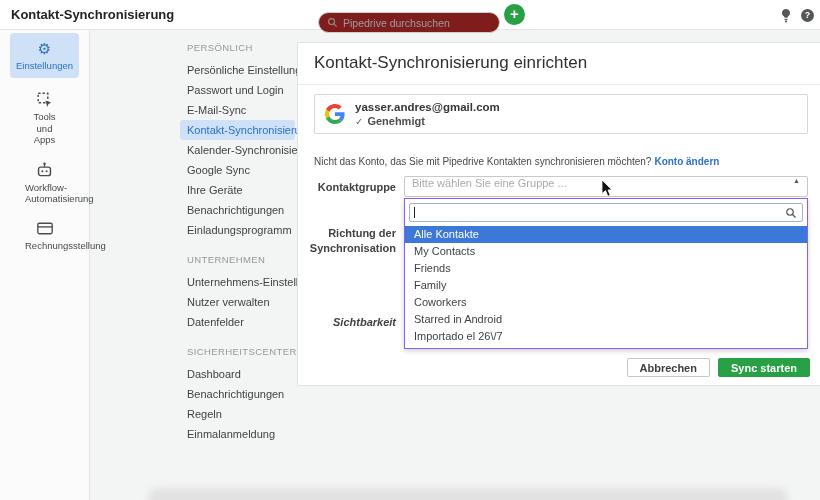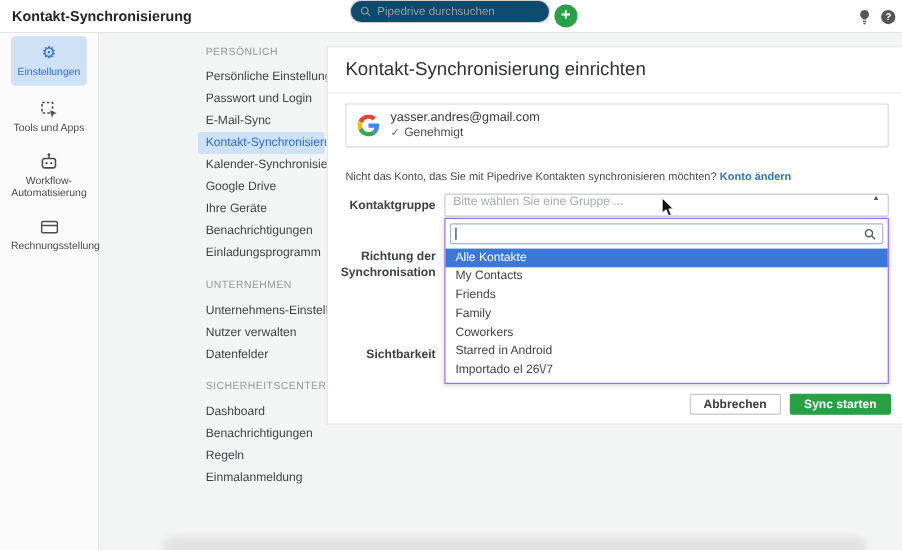--- a/index.html
+++ b/index.html
@@ -8,67 +8,67 @@
     width:820px; height:500px; position:relative; overflow:hidden;
     background:#f3f4f4; color:#3b3e41;
     font-family:"Liberation Sans","DejaVu Sans",sans-serif;
   }
 
   
   .topbar { position:absolute; top:0; left:0; right:0; height:30px; background:#fff;
             border-bottom:1px solid #e4e4e4; z-index:5; }
   .topbar-title { position:absolute; left:11px; top:0; line-height:30px; font-size:13px;
                   font-weight:bold; color:#202427; }
-  .search-pill { position:absolute; left:318px; top:0; width:182px; height:21px;
-                 border:1px solid #cfcfcf; border-radius:11px; background:#0c4a6e;
+  .search-pill { position:absolute; left:318px; top:12px; width:182px; height:21px;
+                 border:1px solid #cfcfcf; border-radius:11px; background:#7f1d1d;
                  display:flex; align-items:center; gap:5px; padding:0 8px; }
   .search-pill .ph { font-size:10.5px; color:#9b9ea1; white-space:nowrap; }
   .plus-btn { position:absolute; left:504px; top:4px; width:21px; height:21px; border-radius:50%;
               background:#28a046; color:#fff; font-size:15px; line-height:20px; text-align:center;
               font-weight:bold; cursor:pointer; }
   .bulb { position:absolute; left:780px; top:8px; width:12px; height:15px; }
   .help { position:absolute; left:801px; top:9px; width:13px; height:13px; border-radius:50%;
           background:#54575a; color:#fff; font-size:9px; font-weight:bold; text-align:center;
           line-height:13px; cursor:pointer; }
 
   
   .iconbar { position:absolute; left:0; top:30px; width:90px; bottom:0; background:#fbfbfb;
              border-right:1px solid #e4e4e4; z-index:4; padding-top:3px; }
   .nav-item { text-align:center; font-size:9.5px; color:#46494c; padding:9px 2px 7px;
-              margin:0 8px; cursor:pointer; line-height:1.2; }
+              margin:0 23px; cursor:pointer; line-height:1.2; }
   .nav-item.active { background:#cfe1f6; border-radius:4px; color:#2d6fc4; margin:0 10px 4px; padding:7px 2px; }
   .nav-icon { height:17px; margin-bottom:3px; display:flex; justify-content:center; align-items:center; }
   .gear-glyph { font-size:15px; line-height:1; }
 
   
   .menu { position:absolute; left:90px; top:30px; width:207px; bottom:0; padding:12px 0 0 97px; }
   .menu-section + .menu-section { margin-top:14px; }
   .menu-section-title { font-size:9.5px; color:#95989a; letter-spacing:.4px; margin:0 0 7px; }
   .menu-item { font-size:11px; color:#3f4245; padding:4px 10px 4px 7px; margin-left:-7px;
                width:115px; border-radius:3px; cursor:pointer; white-space:nowrap; }
   .menu-item.active { background:#cfe1f6; color:#2d6fc4; }
 
   
   .panel { position:absolute; left:297px; top:42px; right:0; height:344px; background:#fff;
            border:1px solid #e2e2e2; border-right:none; }
   .panel-heading { font-size:17px; font-weight:500; color:#2e3134; padding:10px 16px 11px;
                    border-bottom:1px solid #ececec; }
   .account-box { position:absolute; top:51px; left:16px; right:12px; height:40px;
                  border:1px solid #d8d8d8; border-radius:2px; display:flex; align-items:center;
-                 gap:10px; padding:0 10px; }
+                 gap:10px; padding:0 10px;font-weight:bold; }
   .acct-email { font-size:11.5px; color:#33363a; }
   .acct-status { font-size:11px; color:#4a4d50; margin-top:2px; display:flex; gap:4px; align-items:center; }
   .acct-check { color:#5f6265; font-size:10px; }
   .notice { position:absolute; top:113px; left:16px; font-size:10px; color:#45484b; }
   .notice .link { color:#2c72c7; font-weight:bold; margin-left:3px; cursor:pointer; }
 
   .lbl { position:absolute; font-size:11px; font-weight:bold; color:#3f4245; text-align:right; }
   .lbl-group     { top:138px; left:6px; width:92px; }
   .lbl-direction { top:183px; left:6px; width:92px; line-height:1.35; }
-  .lbl-vis       { top:273px; left:6px; width:92px; }
+  .lbl-vis       { top:273px; left:6px; width:92px;font-style:italic; }
 
   .select { position:absolute; top:133px; left:106px; right:12px; height:21px;
             border:1px solid #c5cacd; border-radius:2px; background:#fff; display:flex;
             align-items:flex-start; justify-content:space-between; padding:0 7px; cursor:pointer; }
   .select .ph { font-size:11px; color:#a8abad; }
   .caret { font-size:7px; color:#55585b; }
 
   .popup { position:absolute; top:155px; left:106px; right:12px; background:#fff;
            border:1px solid #8b5cf6; box-shadow:0 2px 5px rgba(0,0,0,.18); z-index:6; }
   .popup-search { margin:4px; height:19px; border:1px solid #9db6cc; border-radius:2px; position:relative; }
@@ -149,21 +149,21 @@
 </div>
 
 <div class="menu">
   <div class="menu-section">
     <div class="menu-section-title">PERSÖNLICH</div>
     <div class="menu-item">Persönliche Einstellungen</div>
     <div class="menu-item">Passwort und Login</div>
     <div class="menu-item">E-Mail-Sync</div>
     <div class="menu-item active">Kontakt-Synchronisierung</div>
     <div class="menu-item">Kalender-Synchronisierung</div>
-    <div class="menu-item">Google Drive</div>
+    <div class="menu-item">Google Sync</div>
     <div class="menu-item">Ihre Geräte</div>
     <div class="menu-item">Benachrichtigungen</div>
     <div class="menu-item">Einladungsprogramm</div>
   </div>
   <div class="menu-section">
     <div class="menu-section-title">UNTERNEHMEN</div>
     <div class="menu-item">Unternehmens-Einstellungen</div>
     <div class="menu-item">Nutzer verwalten</div>
     <div class="menu-item">Datenfelder</div>
   </div>

